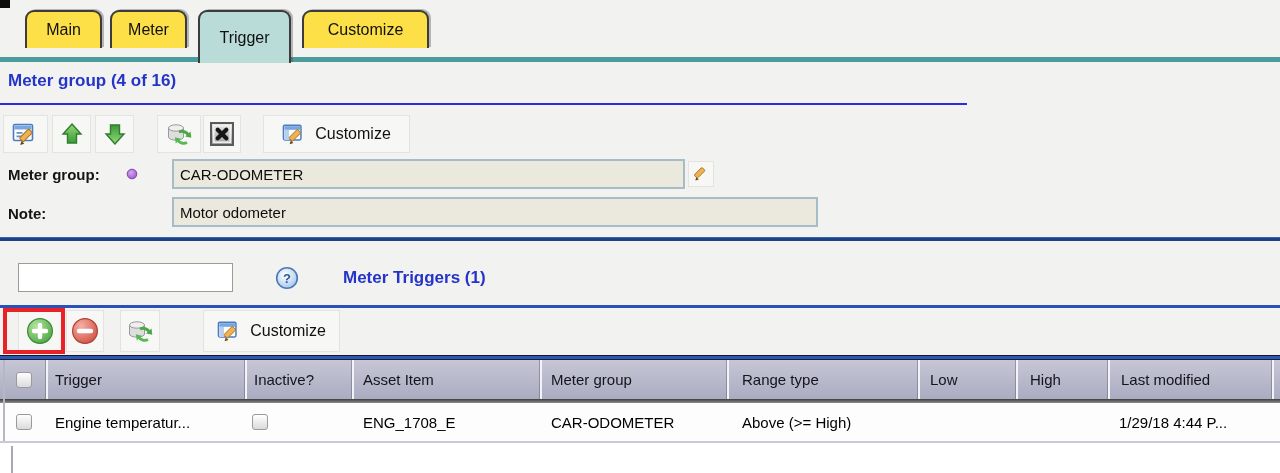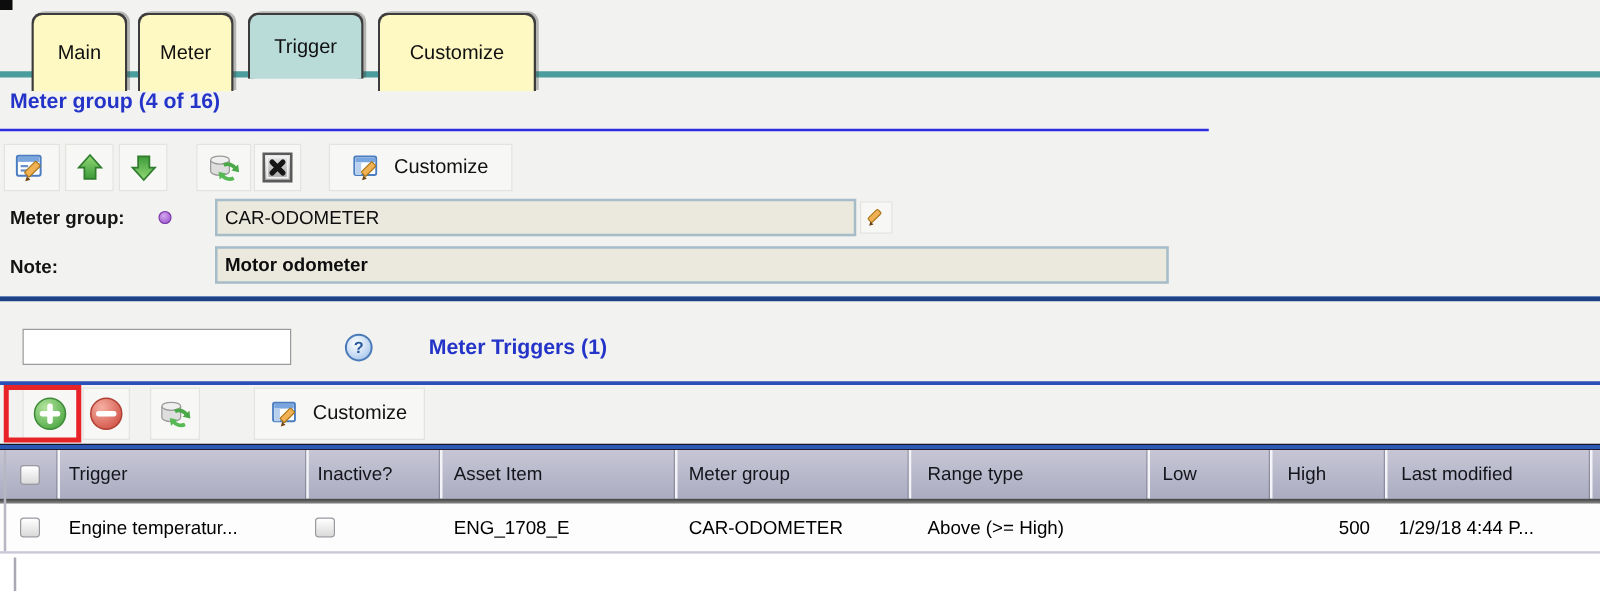--- a/index.html
+++ b/index.html
@@ -7,22 +7,22 @@
   body {
     position:relative; overflow:hidden;
     background:#f2f2f0;
     font-family:"Liberation Sans","DejaVu Sans",sans-serif;
     color:#111;
   }
   .abs { position:absolute; }
 
   
   .tab {
-    position:absolute; top:10px; height:63px;
-    background:#fef9c3;
+    position:absolute; top:10px; height:38px;
+    background:#fde047;
     border:2px solid #3c3c3c; border-bottom:none;
     border-radius:9px 9px 0 0;
     display:flex; align-items:center; justify-content:center;
     font-size:16px; color:#101010; z-index:2;
     box-shadow:2px -1px 0 rgba(70,70,70,.35);
     cursor:default;
   }
   .tab.active { height:53px; background:#b9dcd9; z-index:4; }
   #tabline { left:0; top:57px; width:1280px; height:5px; background:#4a9d9c; z-index:1; }
   #cornermark { left:0; top:0; width:10px; height:8px; background:#0d0d0d; }
@@ -211,21 +211,21 @@
 <div class="tbtn" style="left:688px;top:161px;width:26px;height:26px;">
   <span>
     <svg width="20" height="20" viewBox="0 0 20 20">
       <rect x="6" y="9" width="11" height="4.6" rx="1" transform="rotate(-45 7 13.5)" fill="#f0b054" stroke="#a87418" stroke-width="0.9"></rect>
       <path d="M4.3 16.5 l1-3.3 2.5 2.4 -3.5 0.9z" fill="#6b4213"></path>
     </svg>
   </span>
 </div>
 
 <div class="abs flabel" style="left:8px;top:205px;">Note:</div>
-<input class="ffield" style="left: 172px; top: 197px; width: 763px; height: 30px; font-weight: bold;" type="text" value="Motor odometer">
+<input class="ffield" style="left: 172px; top: 197px; width: 646px; height: 30px;" type="text" value="Motor odometer">
 
 <div id="navy-divider" class="abs"></div>
 
 <input id="trigger-search" type="text" value="" style="">
 <span class="abs" style="left:275px;top:266px;">
   <svg width="24" height="24" viewBox="0 0 24 24">
     <circle cx="12" cy="12" r="10.3" fill="url(#gHelp)" stroke="#4a7ab8" stroke-width="1.6"></circle>
     <text x="12" y="16.5" text-anchor="middle" font-size="13" font-weight="bold" fill="#2a5a9e" font-family="Liberation Sans, sans-serif">?</text>
   </svg>
 </span>
@@ -332,23 +332,20 @@
   </div>
   <div class="rcell" style="left:540px;width:187px;padding-left:11px;">
     <span>CAR-ODOMETER</span>
   </div>
   <div class="rcell" style="left:727px;width:191px;padding-left:15px;">
     <span>Above (&gt;= High)</span>
   </div>
   <div class="rcell" style="left:918px;width:98px;justify-content:flex-end;padding-right:12px;">
     <span></span>
   </div>
-  <div class="rcell" style="left:1016px;width:92px;justify-content:flex-end;padding-right:12px;">
-    <span>500</span>
-  </div>
   <div class="rcell" style="left:1108px;width:164px;padding-left:11px;">
     <span>1/29/18 4:44 P...</span>
   </div>
 </div>
 <div id="row-border" class="abs"></div>
 <div id="tbl-leftedge" class="abs"></div>
 <div id="below-area" class="abs"></div>
 <div id="below-vline" class="abs"></div>
 
 </body></html>

